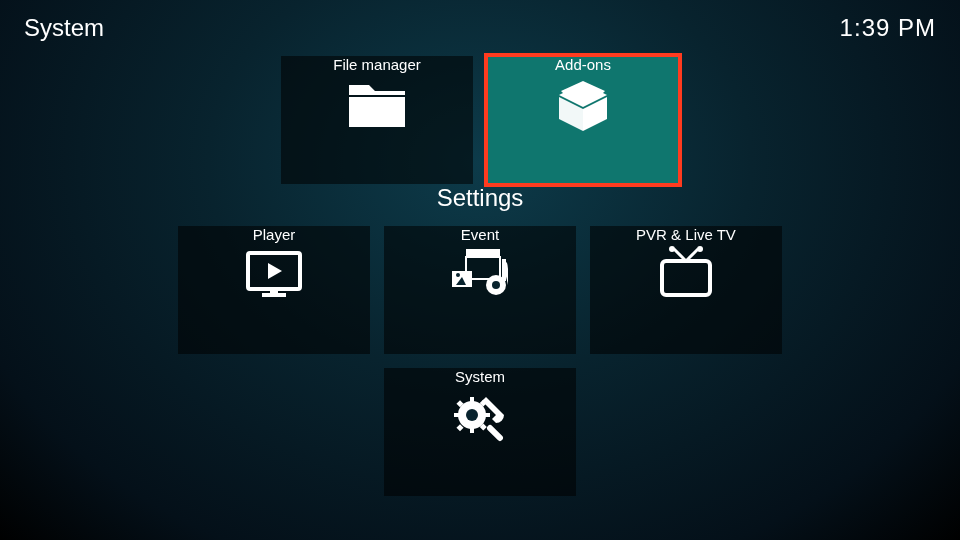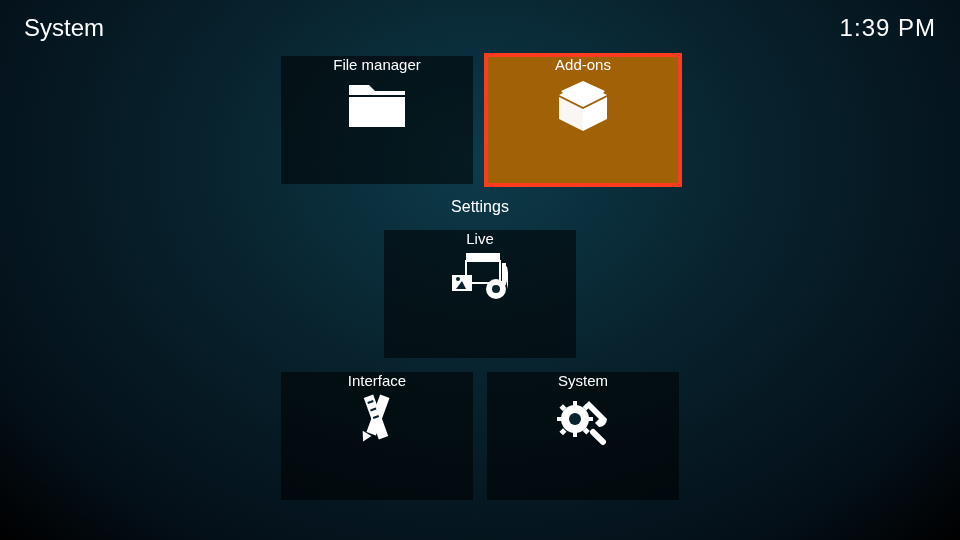--- a/index.html
+++ b/index.html
@@ -42,29 +42,29 @@
     height: 68px;
     display: flex;
     align-items: center;
     justify-content: center;
   }
   .tile .label {
     font-size: 15px;
     font-weight: 300;
   }
   .tile.selected {
-    background: #a16207;
+    background: #0f766e;
     outline: 4px solid #ff3b1f;
     outline-offset: -1px;
   }
   .section-title {
     text-align: center;
-    font-size: 16px;
+    font-size: 24px;
     font-weight: 300;
-    margin-top: 14px;
+    margin-top: 0;
     margin-bottom: 2px;
   }
   svg { display: block; }
 </style>
 </head>
 <body>
 
 <div class="header">
   <div class="title">System</div>
   <div class="clock">1:39 PM</div>
@@ -86,35 +86,43 @@
         </svg>
       </div>
       <div class="label">Add-ons</div>
     </div>
   </div>
 <div class="section-title">Settings</div>
 <div class="row">
     <div class="tile">
       <div class="icon">
         <svg width="64" height="58" viewBox="0 0 64 58">
+          <use href="#monitor-play-icon"></use>
+        </svg>
+      </div>
+      <div class="label">Player</div>
+    </div>
+    <div class="tile">
+      <div class="icon">
+        <svg width="64" height="58" viewBox="0 0 64 58">
           <use href="#media-library-icon"></use>
         </svg>
       </div>
-      <div class="label">Live</div>
+      <div class="label">Event</div>
+    </div>
+    <div class="tile">
+      <div class="icon">
+        <svg width="64" height="58" viewBox="0 0 64 58">
+          <use href="#tv-icon"></use>
+        </svg>
+      </div>
+      <div class="label">PVR &amp; Live TV</div>
     </div>
   </div>
 <div class="row">
-    <div class="tile">
-      <div class="icon">
-        <svg width="64" height="58" viewBox="0 0 64 58">
-          <use href="#pencil-ruler-icon"></use>
-        </svg>
-      </div>
-      <div class="label">Interface</div>
-    </div>
     <div class="tile">
       <div class="icon">
         <svg width="64" height="58" viewBox="0 0 64 58">
           <use href="#gear-wrench-icon"></use>
         </svg>
       </div>
       <div class="label">System</div>
     </div>
   </div>
 

